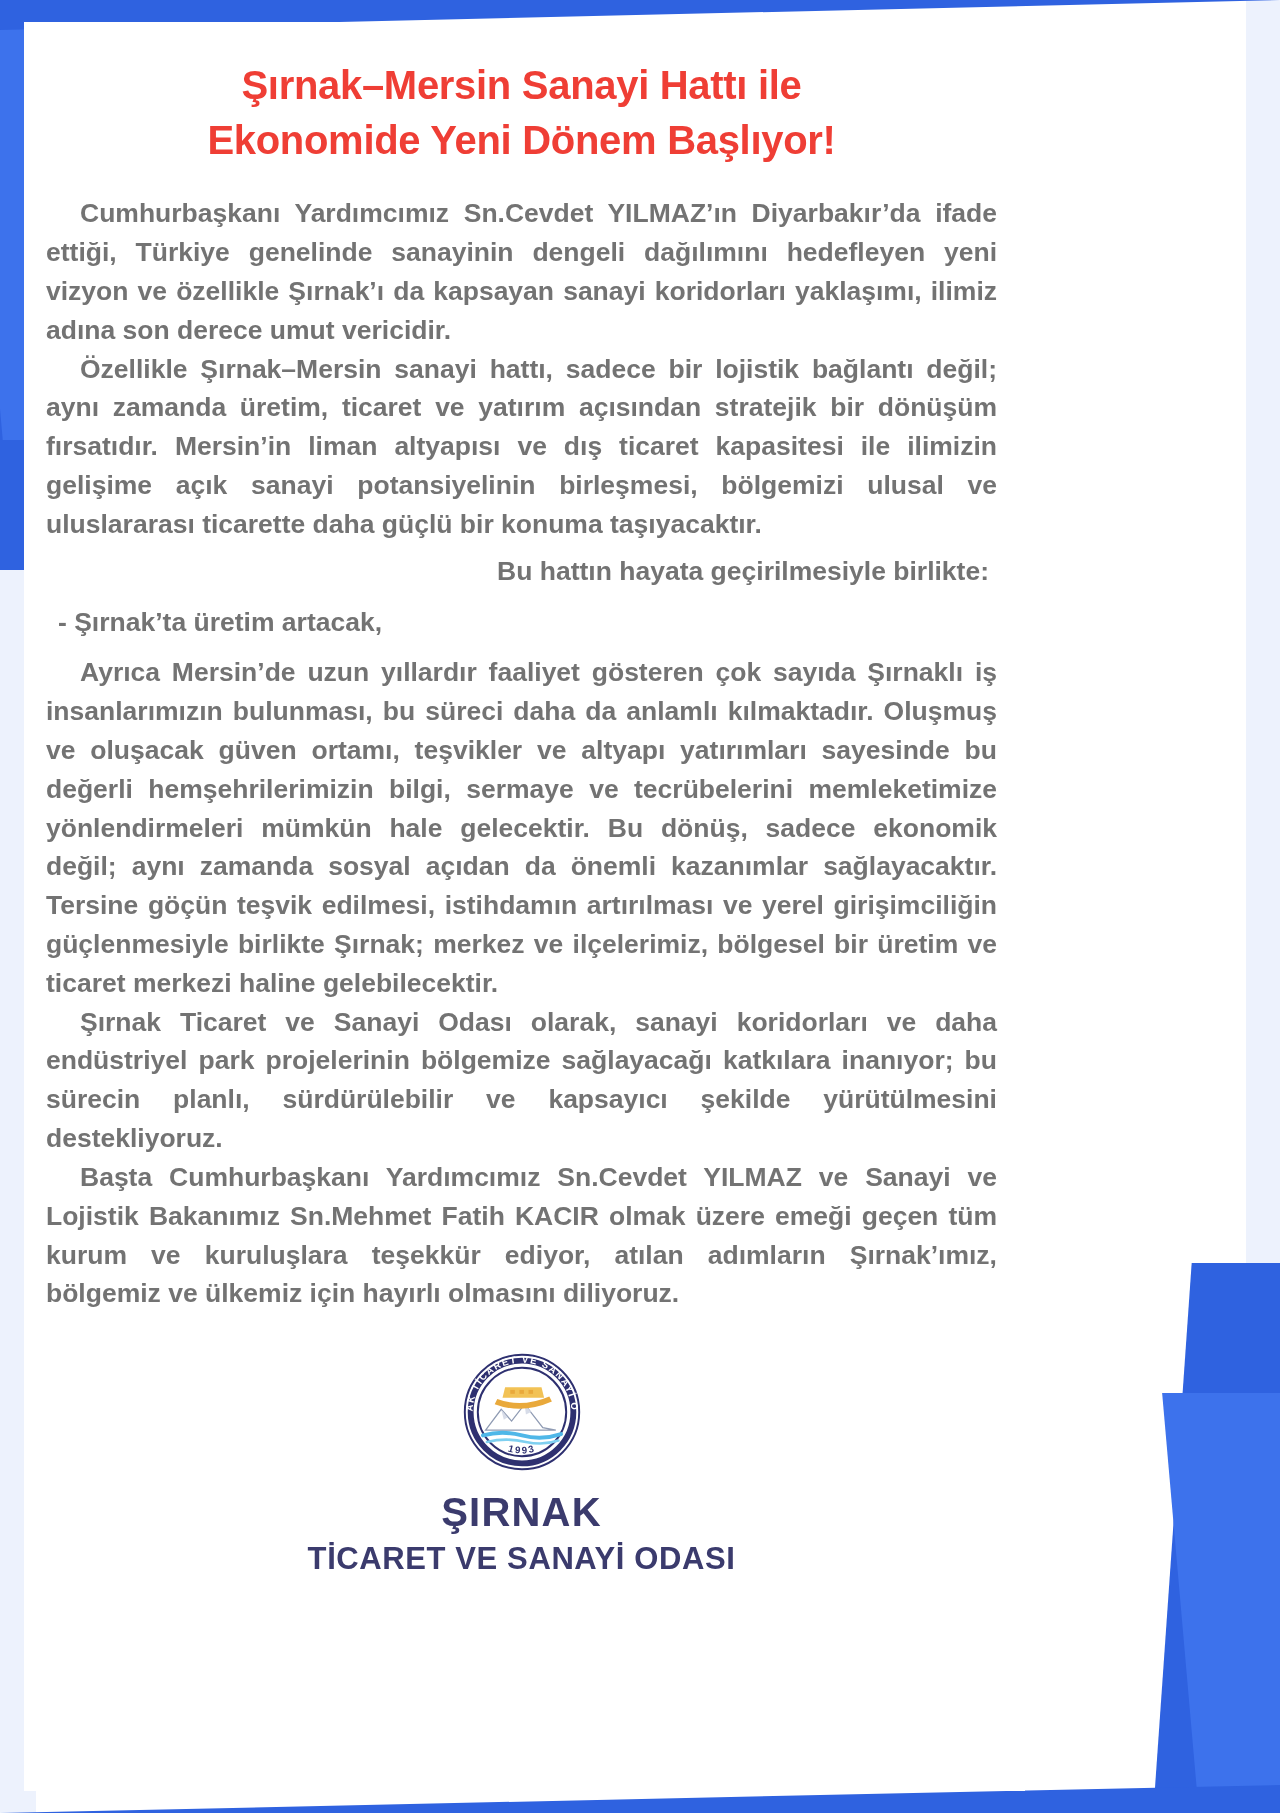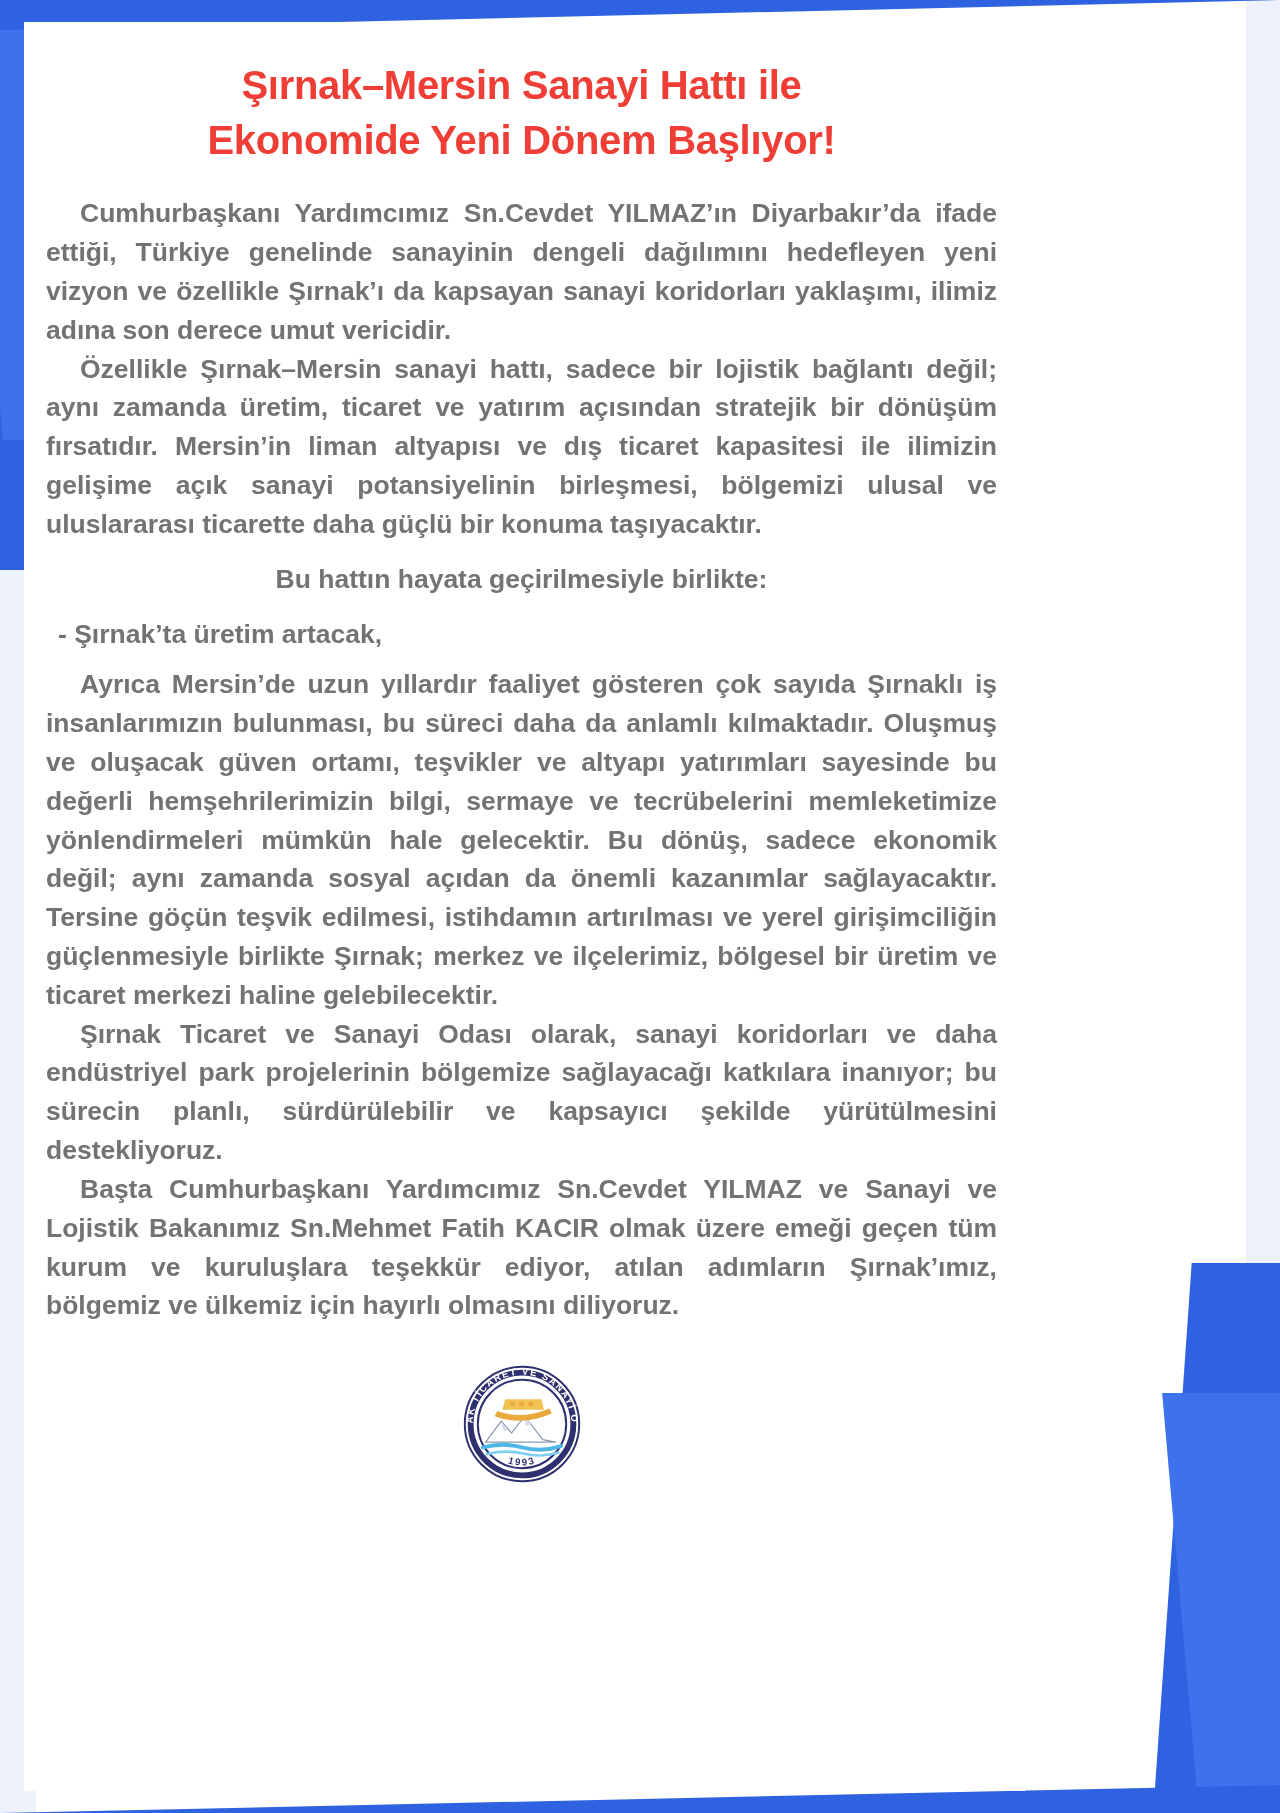--- a/index.html
+++ b/index.html
@@ -136,22 +136,22 @@
   }
 
   .para {
     margin: 0;
     text-align: justify;
     text-justify: inter-word;
     text-indent: 34px;
   }
 
   .plain-line {
-    margin: 16px;
-    text-align: center;
+    margin: 8px;
+    text-align: right;
     text-indent: 0;
   }
 
   .bullet-line {
     margin: 12px;
     text-align: left;
     text-indent: 0;
     white-space: nowrap;
   }
 
@@ -258,16 +258,20 @@
           <path d="M 70 78 L 74 62 L 130 62 L 134 78 Z" fill="#F2C255"></path>
           <rect x="82" y="66" width="7" height="6" fill="#E9A93B"></rect>
           <rect x="96" y="66" width="7" height="6" fill="#E9A93B"></rect>
           <rect x="110" y="66" width="7" height="6" fill="#E9A93B"></rect>
 
           <path d="M 40 136 Q 70 128 100 136 Q 130 144 160 134" fill="none" stroke="#4FB7E8" stroke-width="6" stroke-linecap="round"></path>
           <path d="M 46 146 Q 76 139 106 146 Q 132 152 156 144" fill="none" stroke="#7FD0F0" stroke-width="4" stroke-linecap="round"></path>
         </svg>
       </div>
 
+      <div class="footer">
+        <div class="footer-title">ŞIRNAK</div>
+        <div class="footer-sub">TİCARET VE SANAYİ ODASI</div>
+      </div>
 
     </div>
   </div>
 </div>
 
 </body></html>

